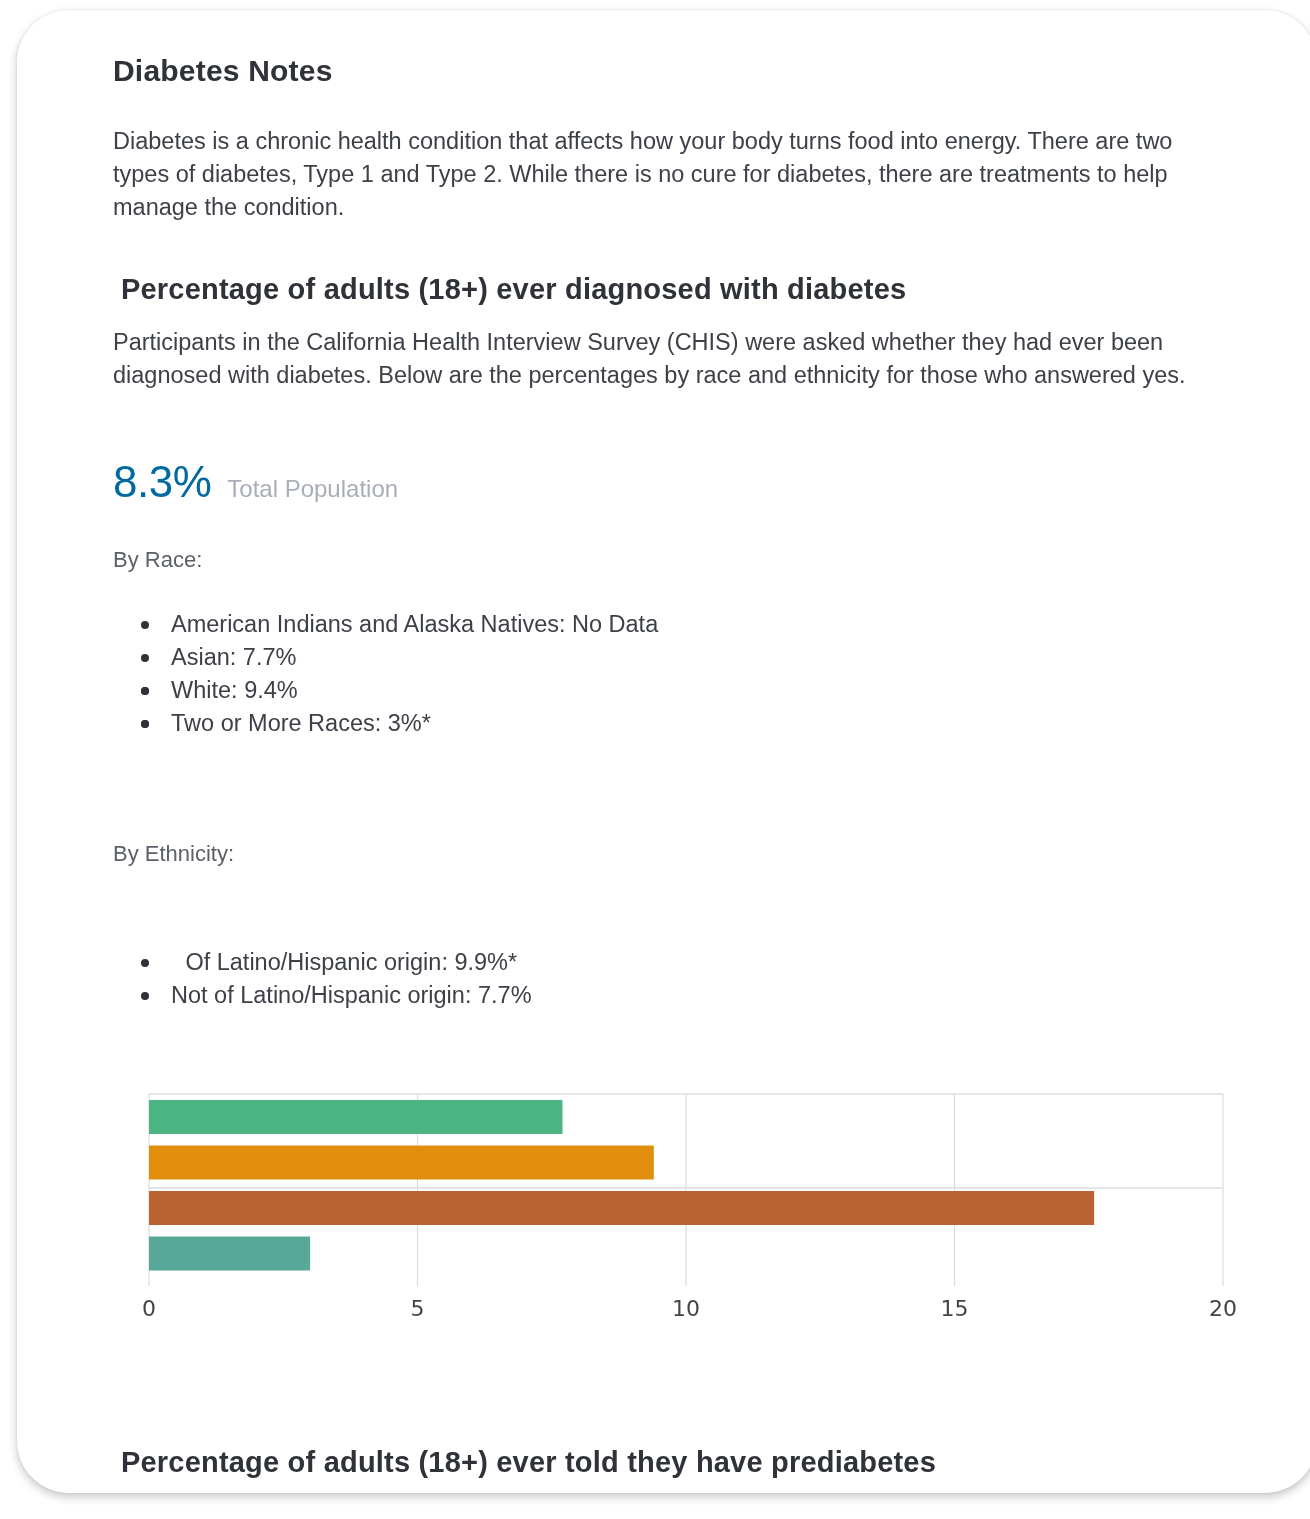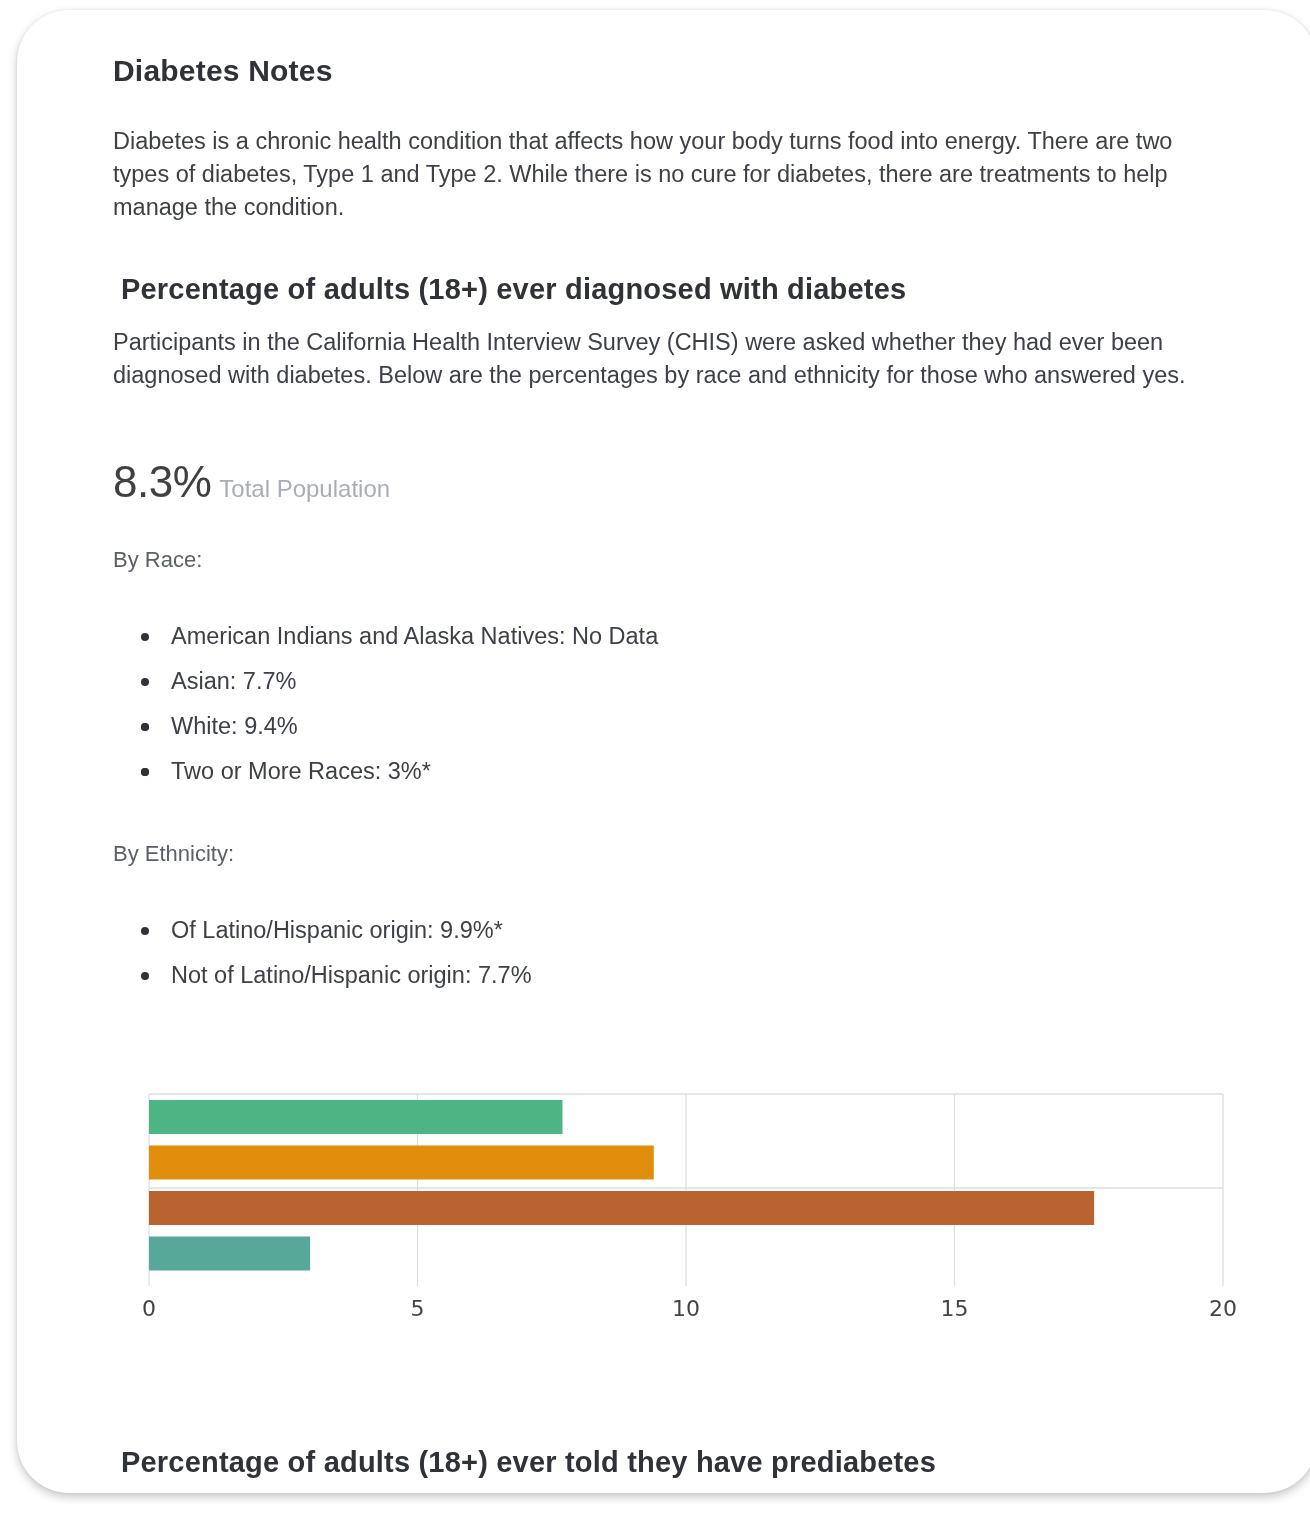--- a/index.html
+++ b/index.html
@@ -40,44 +40,44 @@
     position: absolute; left: 0;
     font-size: 29px; font-weight: 700; color: #2f3238; margin: 8px;
     letter-spacing: 0.2px;
   }
   .h2a { top: 255px; }
   .p2 { top: 316px; }
   .stat {
     position: absolute; left: 0; top: 447px;
     display: flex; align-items: baseline;
   }
-  .stat-value { font-size: 44px; color: #404040; letter-spacing: -0.5px; }
-  .stat-label { font-size: 24px; color: #a9adb8; margin-left: 8px; }
+  .stat-value { font-size: 44px; color: #0369a1; letter-spacing: -0.5px; }
+  .stat-label { font-size: 24px; color: #a9adb8; margin-left: 16px; }
   .group-label {
     position: absolute; left: 0;
     font-size: 22px; color: #5b5f68; margin: 0;
   }
   .gl-race { top: 537px; }
   .gl-eth { top: 831px; }
   ul.bullets {
     position: absolute; left: 0; margin: 0; padding: 0;
     list-style: none;
   }
   ul.bullets li {
     position: relative;
     padding-left: 58px;
-    font-size: 23.5px; line-height: 33px; color: #3d4048; margin-top: 12px;
+    font-size: 23.5px; line-height: 33px; color: #3d4048;
   }
   ul.bullets li .dot {
     position: absolute; left: 28px; top: 13px;
     width: 8px; height: 8px; border-radius: 50%;
     background: #2f3238;
   }
   .ul-race { top: 598px; }
-  .ul-eth { top: 892px; }
+  .ul-eth { top: 936px; text-align: center; }
   .chart-wrap {
     position: absolute; left: 0; top: 1060px;
     width: 1160px; height: 260px;
   }
   .h2b { top: 1428px; }
 </style>
 </head>
 <body>
 
 <div class="card">

